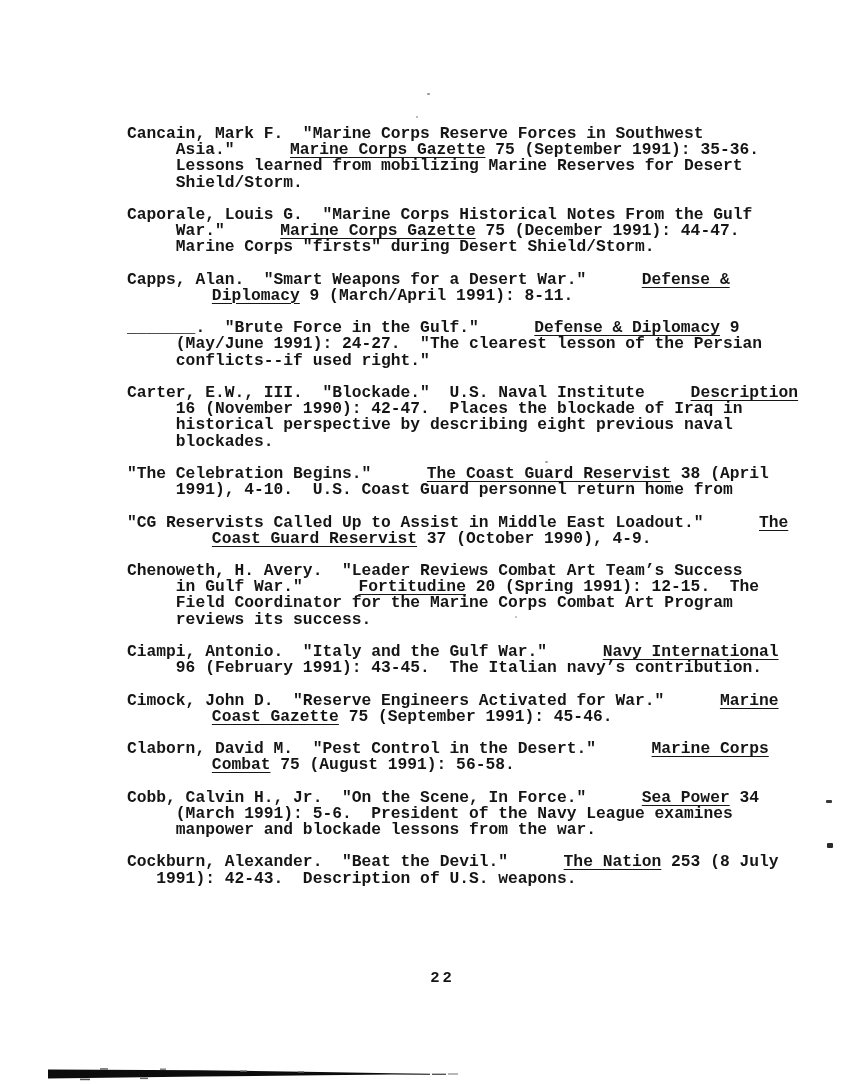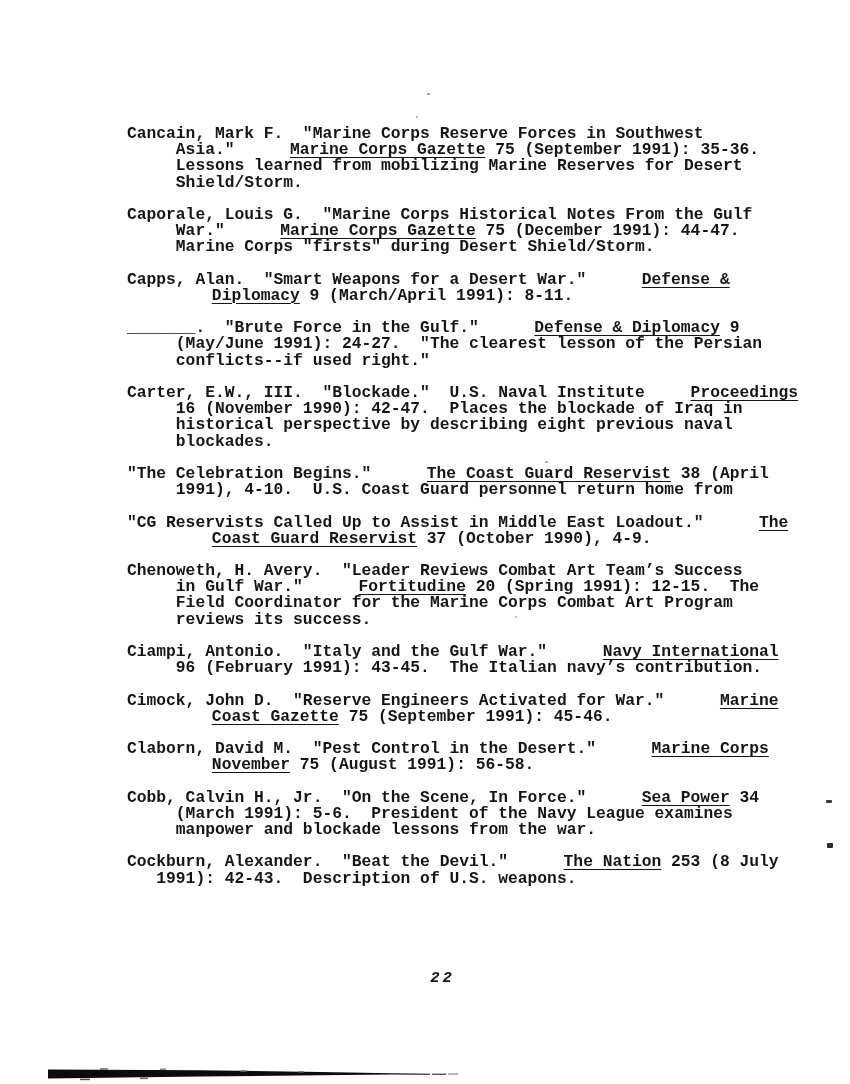--- a/index.html
+++ b/index.html
@@ -39,21 +39,20 @@
   }
   .page-number {
     position: absolute;
     top: 969px;
     left: 127px;
     width: 631px;
     text-align: center;
     font-size: 15.5px;
     font-weight: bold;
     letter-spacing: 3px;
-    font-style: italic;
   }
   .speck {
     position: absolute;
     border-radius: 50%;
   }
   .speck-1 { left: 427px; top: 93px;  width: 3px; height: 2px; background: #8a8a8a; }
   .speck-2 { left: 416px; top: 116px; width: 2px; height: 2px; background: #a5a5a5; }
   .speck-3 { left: 545px; top: 461px; width: 3px; height: 2px; background: #9a9a9a; }
   .speck-4 { left: 515px; top: 616px; width: 2px; height: 2px; background: #b5b5b5; }
   .speck-5 { left: 826px; top: 800px; width: 6px; height: 3px; background: #3a3a3a; border-radius: 1px; }
@@ -91,21 +90,21 @@
       <div class="entry">
         <div class="line">Capps, Alan.  "Smart Weapons for a Desert War."  <span class="u">Defense &amp;</span></div>
         <div class="line">     <span class="u">Diplomacy</span> 9 (March/April 1991): 8-11.</div>
       </div>
       <div class="entry">
         <div class="line">_______.  "Brute Force in the Gulf."  <span class="u">Defense &amp; Diplomacy</span> 9</div>
         <div class="line">     (May/June 1991): 24-27.  "The clearest lesson of the Persian</div>
         <div class="line">     conflicts--if used right."</div>
       </div>
       <div class="entry">
-        <div class="line">Carter, E.W., III.  "Blockade."  U.S. Naval Institute <span class="u">Proceedings</span></div>
+        <div class="line">Carter, E.W., III.  "Blockade."  U.S. Naval Institute <span class="u">Description</span></div>
         <div class="line">     16 (November 1990): 42-47.  Places the blockade of Iraq in</div>
         <div class="line">     historical perspective by describing eight previous naval</div>
         <div class="line">     blockades.</div>
       </div>
       <div class="entry">
         <div class="line">"The Celebration Begins."  <span class="u">The Coast Guard Reservist</span> 38 (April</div>
         <div class="line">     1991), 4-10.  U.S. Coast Guard personnel return home from</div>
       </div>
       <div class="entry">
         <div class="line">"CG Reservists Called Up to Assist in Middle East Loadout."  <span class="u">The</span></div>
@@ -120,21 +119,21 @@
       <div class="entry">
         <div class="line">Ciampi, Antonio.  "Italy and the Gulf War."  <span class="u">Navy International</span></div>
         <div class="line">     96 (February 1991): 43-45.  The Italian navy’s contribution.</div>
       </div>
       <div class="entry">
         <div class="line">Cimock, John D.  "Reserve Engineers Activated for War."  <span class="u">Marine</span></div>
         <div class="line">     <span class="u">Coast Gazette</span> 75 (September 1991): 45-46.</div>
       </div>
       <div class="entry">
         <div class="line">Claborn, David M.  "Pest Control in the Desert."  <span class="u">Marine Corps</span></div>
-        <div class="line">     <span class="u">November</span> 75 (August 1991): 56-58.</div>
+        <div class="line">     <span class="u">Combat</span> 75 (August 1991): 56-58.</div>
       </div>
       <div class="entry">
         <div class="line">Cobb, Calvin H., Jr.  "On the Scene, In Force."  <span class="u">Sea Power</span> 34</div>
         <div class="line">     (March 1991): 5-6.  President of the Navy League examines</div>
         <div class="line">     manpower and blockade lessons from the war.</div>
       </div>
       <div class="entry">
         <div class="line">Cockburn, Alexander.  "Beat the Devil."  <span class="u">The Nation</span> 253 (8 July</div>
         <div class="line">   1991): 42-43.  Description of U.S. weapons.</div>
       </div>

